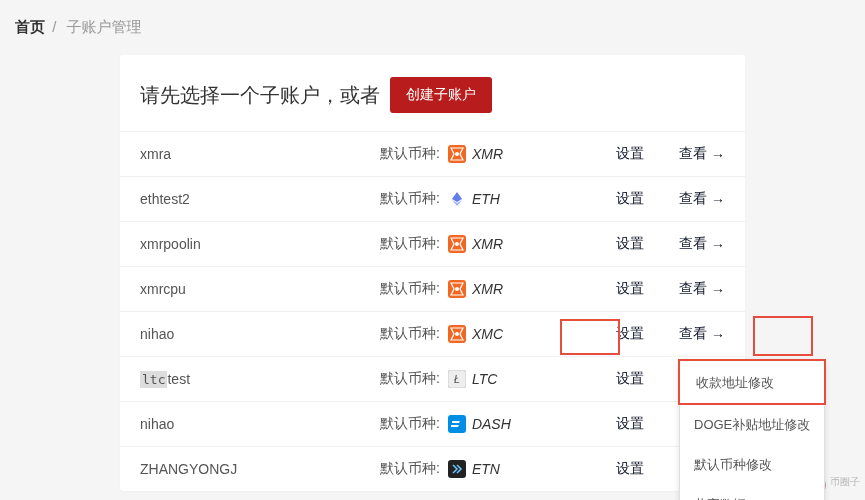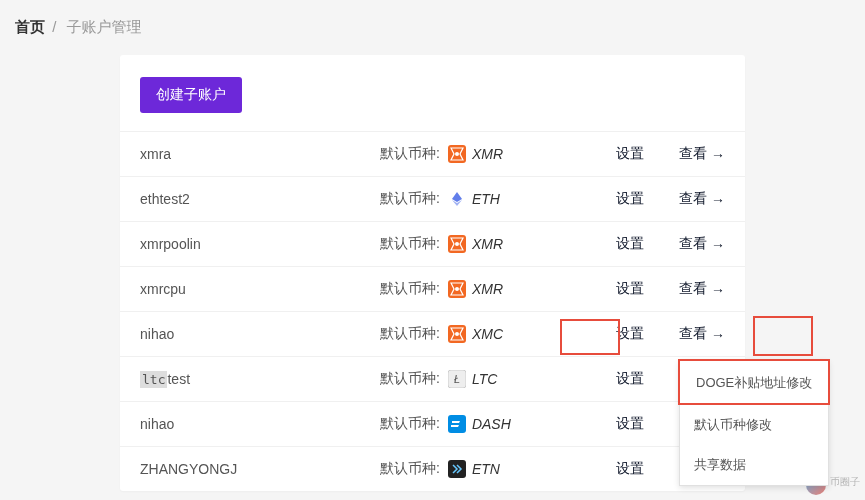--- a/index.html
+++ b/index.html
@@ -3,21 +3,21 @@
   <meta charset="utf-8">
   <style>
     * { margin: 0; padding: 0; box-sizing: border-box; }
     body { font-family: -apple-system, BlinkMacSystemFont, "Segoe UI", Arial, sans-serif; background: #f5f5f5; width: 865px; height: 500px; overflow: hidden; position: relative; }
     .breadcrumb { padding: 18px 15px; font-size: 15px; color: #999; }
     .breadcrumb a { color: #333; text-decoration: none; font-weight: 600; }
     .breadcrumb span { color: #999; margin: 0 3px; }
     .card { background: #fff; margin: 0 120px 0 120px; border-radius: 3px; box-shadow: 0 1px 2px rgba(0,0,0,0.03); }
     .header { padding: 22px 20px 18px; display: flex; align-items: center; gap: 10px; }
     .header-title { font-size: 20px; color: #333; font-weight: 400; }
-    .btn-create { background: #6d28d9; color: #fff; border: none; padding: 9px 16px; border-radius: 3px; font-size: 14px; cursor: pointer; }
+    .btn-create { background: #b91c1c; color: #fff; border: none; padding: 9px 16px; border-radius: 3px; font-size: 14px; cursor: pointer; }
     .row { display: flex; align-items: center; padding: 13px 20px; border-top: 1px solid #f0f0f0; font-size: 14px; color: #333; }
     .col-name { flex: 0 0 240px; color: #555; }
     .col-coin { flex: 1; display: flex; align-items: center; gap: 6px; }
     .coin-label { color: #555; margin-right: 2px; }
     .coin-icon { width: 18px; height: 18px; display: inline-flex; align-items: center; justify-content: center; border-radius: 3px; }
     .coin-name { color: #333; font-style: italic; }
     .col-actions { flex: 0 0 110px; display: flex; justify-content: flex-end; gap: 35px; }
     .link { color: #0f172a; text-decoration: none; cursor: pointer; font-size: 14px; }
     .link.view::after { content: " →"; }
     .highlight-name { background: #ddd; padding: 1px 2px; font-family: monospace; font-size: 13px; }
@@ -32,20 +32,21 @@
 <body>
 
 <div class="breadcrumb">
   <a>首页</a>
   <span>/</span>
   <span>子账户管理</span>
 </div>
 
 <div class="card">
   <div class="header">
+    <span class="header-title">请先选择一个子账户，或者</span>
     <button class="btn-create">创建子账户</button>
   </div>
   <div id="rows">
       <div class="row">
     <div class="col-name">xmra</div>
     <div class="col-coin">
       <span class="coin-label">默认币种:</span>
       <span class="coin-icon">
             <svg width="18" height="18" viewBox="0 0 18 18">
               <rect width="18" height="18" rx="3" fill="#f26822"></rect>
@@ -182,20 +183,21 @@
       <a class="link view">查看</a>
     </div>
       </div>
     </div>
 </div>
 
 <div class="hl-box" style="left:560px; top:319px; width:60px; height:36px;"></div>
 <div class="hl-box" style="left:753px; top:316px; width:60px; height:40px;"></div>
 
 <div class="dropdown" style="left:679px; top:360px;">
+  <div class="dropdown-item">收款地址修改</div>
   <div class="dropdown-item">DOGE补贴地址修改</div>
   <div class="dropdown-item">默认币种修改</div>
   <div class="dropdown-item">共享数据</div>
 </div>
 
 <div class="watermark">
   <span class="watermark-icon"></span>
   <span>币圈子</span>
 </div>
 

